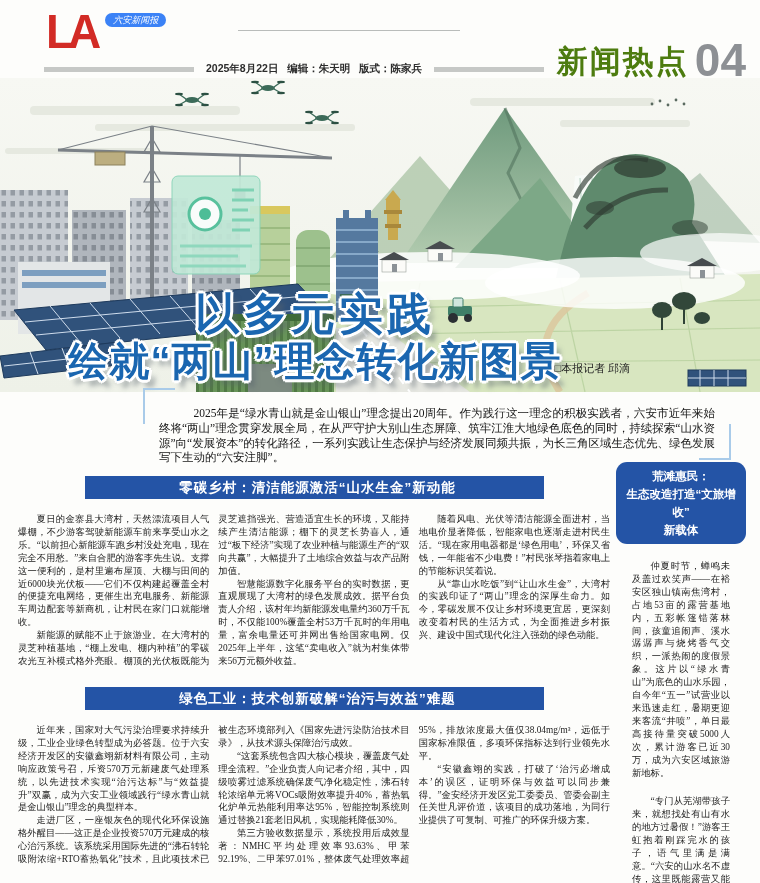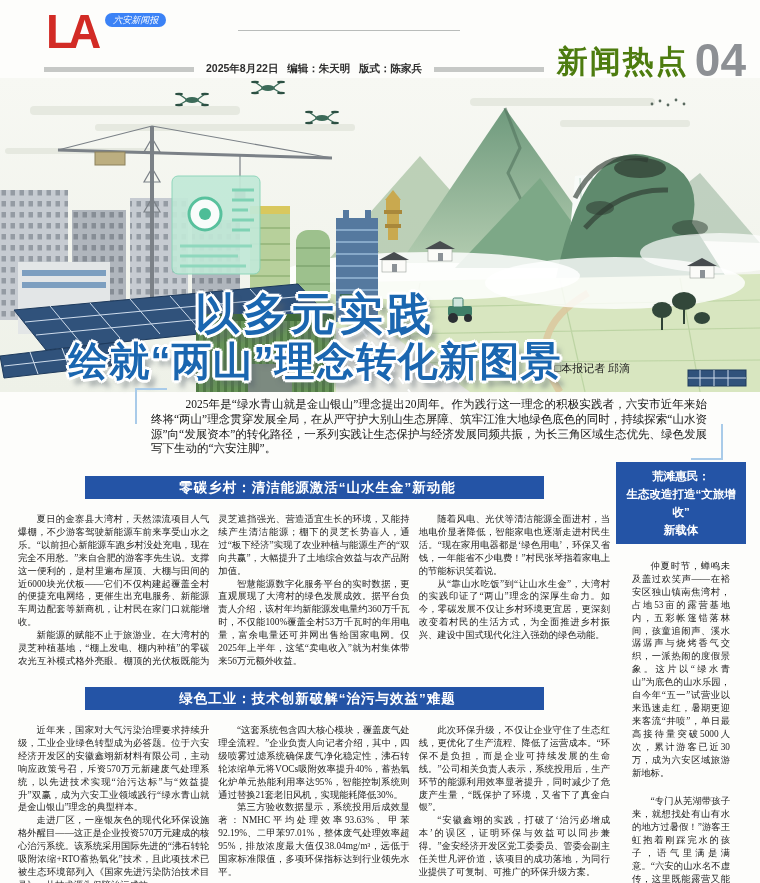--- a/index.html
+++ b/index.html
@@ -36,21 +36,21 @@
               font-family:"Liberation Sans",sans-serif;font-weight:900;color:#1a66b0;}
   .hero-title .t1{font-size:44px;line-height:48px;letter-spacing:4px;}
   .hero-title .t2{font-size:40px;line-height:47px;letter-spacing:1px;}
   .hero-title .t1,.hero-title .t2{
      text-shadow:-2px -2px 0 #fff,2px -2px 0 #fff,-2px 2px 0 #fff,2px 2px 0 #fff,
                  -3px 0 0 #fff,3px 0 0 #fff,0 3px 0 #fff,0 -3px 0 #fff,
                  6px 7px 5px rgba(90,100,110,.55);}
   .byline{position:absolute;right:40px;top:283px;font-size:11px;color:#222;}
 
   
-  .intro{position:absolute;left:139px;top:392px;width:580px;height:66px;padding:5px 12px 0 12px;
+  .intro{position:absolute;left:147px;top:392px;width:580px;height:66px;padding:14px 12px 0 12px;
          box-sizing:border-box;}
   .intro::before{content:"";position:absolute;left:-4px;top:-4px;width:30px;height:34px;
                  border-left:2px solid #a9cbe9;border-top:2px solid #a9cbe9;}
   .intro::after{content:"";position:absolute;right:-4px;bottom:-2px;width:30px;height:34px;
                 border-right:2px solid #a9cbe9;border-bottom:2px solid #a9cbe9;}
   .intro p{margin:0;font-size:11.5px;line-height:14.8px;text-align:justify;text-indent:3em;color:#161616;}
 
   
   .main{position:absolute;left:18px;top:462px;width:592px;}
   .sec-head{width:452px;height:23px;margin:14px auto;background:#2454a6;color:#fff;text-align:center;
@@ -58,21 +58,21 @@
             letter-spacing:1px;padding-left:7px;}
   .cols{column-count:3;column-gap:9px;text-align:justify;overflow:hidden;margin-top:8px;}
   .cols.s1{height:166px;}
   .cols.s2{height:185px;margin-top:8px;}
   .cols p{margin:0;text-indent:2em;font-size:9.3px;line-height:12.9px;}
   .sec2-head{margin-top:8px;}
 
   
   .aside{position:absolute;left:616px;top:462px;width:130px;height:421px;overflow:hidden;}
   .aside-head{background:#2454a6;color:#fff;text-align:center;font-family:"Liberation Sans",sans-serif;
-              font-weight:bold;font-size:11.5px;line-height:18px;padding:5px 2px;}
+              font-weight:bold;font-size:11.5px;line-height:18px;padding:5px 2px;border-radius:11px;}
   .aside-body{margin-top:8px;text-align:justify;}
   .aside-body p{margin:16px;text-indent:2em;font-size:9.3px;line-height:12.9px;font-family:Liberation Serif, serif;}
 </style>
 </head>
 <body>
 
 <div class="page">
 
   <div class="masthead">
     <div class="logo">
@@ -302,21 +302,20 @@
       <p>随着风电、光伏等清洁能源全面进村，当地电价显著降低，智能家电也逐渐走进村民生活。“现在家用电器都是‘绿色用电’，环保又省钱，一年能省不少电费！”村民张琴指着家电上的节能标识笑着说。</p>
       <p>从“靠山水吃饭”到“让山水生金”，大湾村的实践印证了“两山”理念的深厚生命力。如今，零碳发展不仅让乡村环境更宜居，更深刻改变着村民的生活方式，为全面推进乡村振兴、建设中国式现代化注入强劲的绿色动能。</p>
     </div>
 
     <div class="sec-head sec2-head">绿色工业：技术创新破解“治污与效益”难题</div>
     <div class="cols s2">
       <p>近年来，国家对大气污染治理要求持续升级，工业企业绿色转型成为必答题。位于六安经济开发区的安徽鑫翊新材料有限公司，主动响应政策号召，斥资570万元新建废气处理系统，以先进技术实现“治污达标”与“效益提升”双赢，成为六安工业领域践行“绿水青山就是金山银山”理念的典型样本。</p>
       <p>走进厂区，一座银灰色的现代化环保设施格外醒目——这正是企业投资570万元建成的核心治污系统。该系统采用国际先进的“沸石转轮吸附浓缩+RTO蓄热氧化”技术，且此项技术已被生态环境部列入《国家先进污染防治技术目录》，从技术源头保障治污成效。</p>
       <p>“这套系统包含四大核心模块，覆盖废气处理全流程。”企业负责人向记者介绍，其中，四级喷雾过滤系统确保废气净化稳定性，沸石转轮浓缩单元将VOCs吸附效率提升40%，蓄热氧化炉单元热能利用率达95%，智能控制系统则通过替换21套老旧风机，实现能耗降低30%。</p>
       <p>第三方验收数据显示，系统投用后成效显著：NMHC平均处理效率93.63%、甲苯92.19%、二甲苯97.01%，整体废气处理效率超95%，排放浓度最大值仅38.04mg/m³，远低于国家标准限值，多项环保指标达到行业领先水平。</p>
-      <p>此次环保升级，不仅让企业守住了生态红线，更优化了生产流程、降低了运营成本。“环保不是负担，而是企业可持续发展的生命线。”公司相关负责人表示，系统投用后，生产环节的能源利用效率显著提升，同时减少了危废产生量，“既保护了环境，又省下了真金白银”。</p>
       <p>“安徽鑫翊的实践，打破了‘治污必增成本’的误区，证明环保与效益可以同步兼得。”金安经济开发区党工委委员、管委会副主任关世凡评价道，该项目的成功落地，为同行业提供了可复制、可推广的环保升级方案。</p>
     </div>
   </div>
 
   <div class="aside">
     <div class="aside-head">
       <div>荒滩惠民：</div>
       <div>生态改造打造“文旅增收”</div>
       <div>新载体</div>
     </div>

